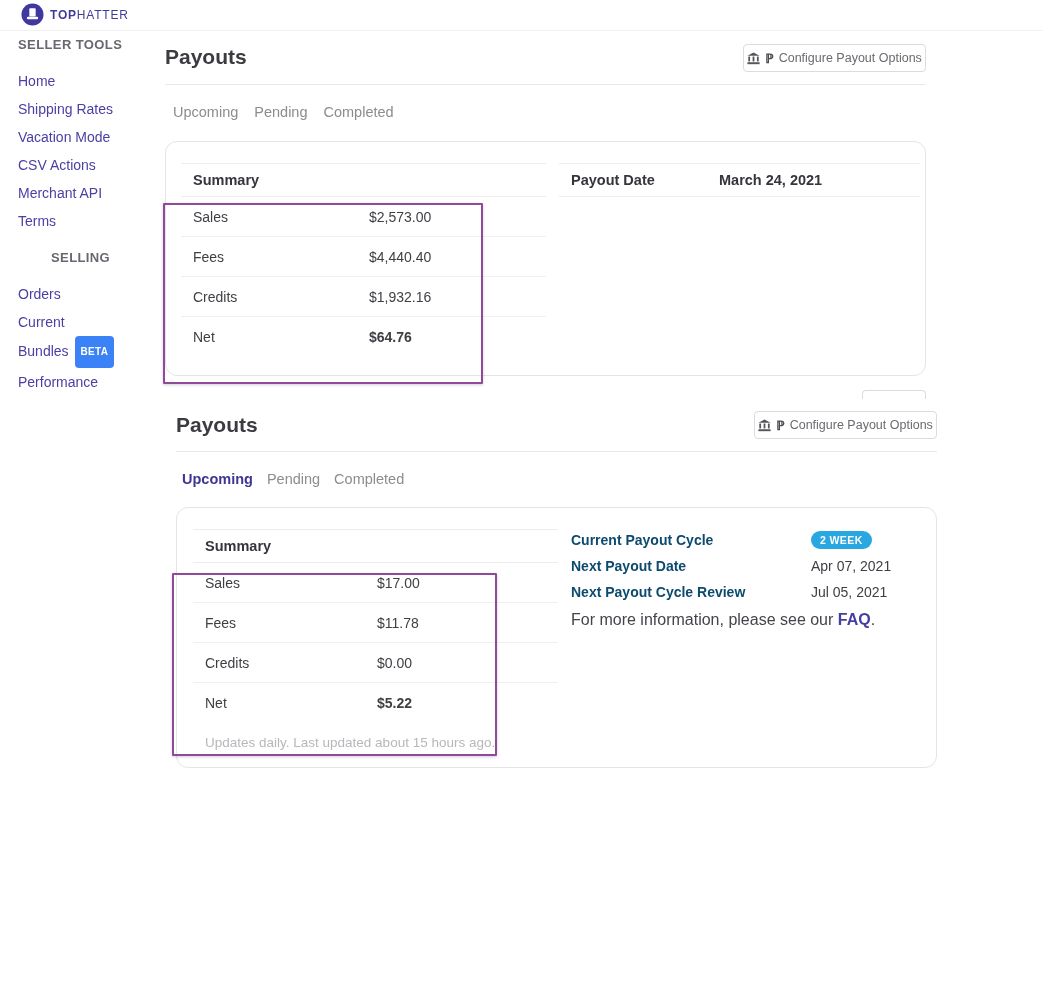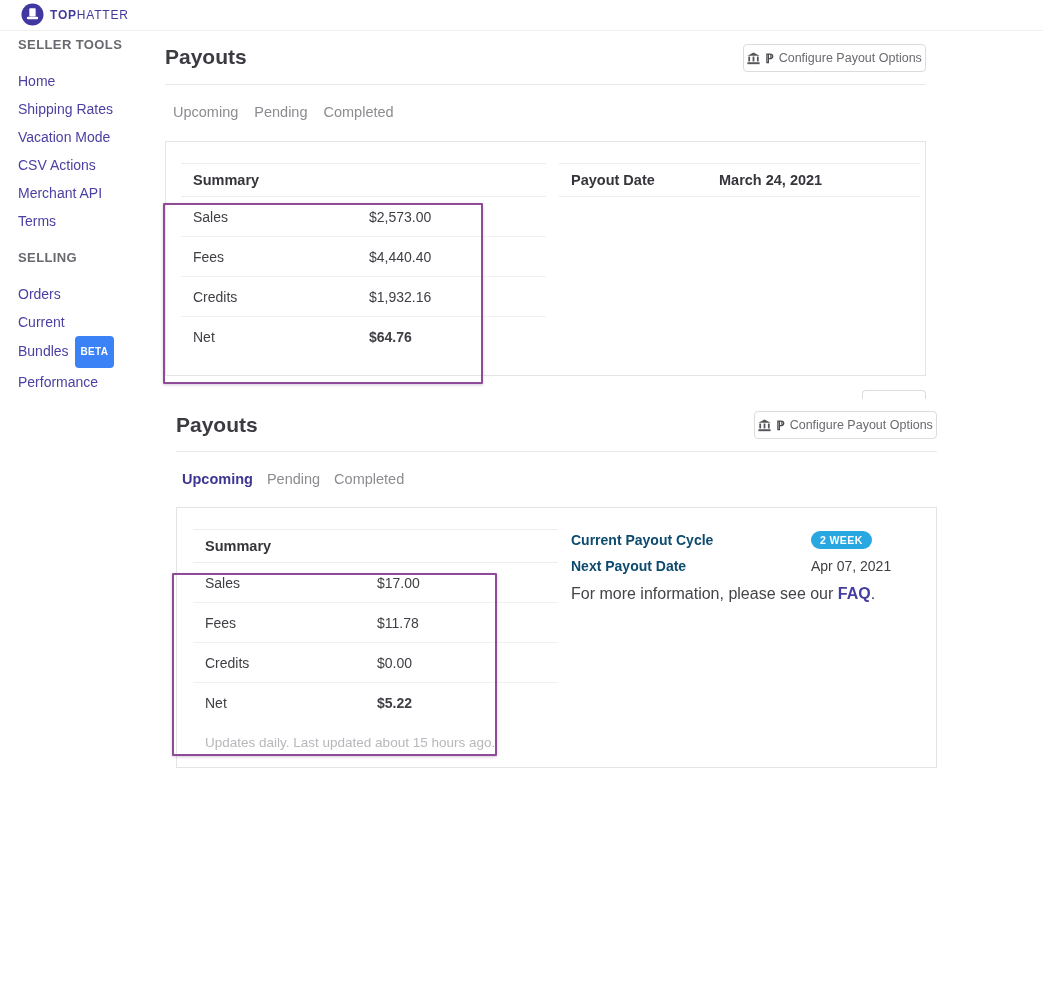--- a/index.html
+++ b/index.html
@@ -10,38 +10,38 @@
   .app-header { position:absolute; left:0; top:0; width:1043px; height:31px;
     background:#fff; border-bottom:1px solid #f1f1f2; }
   .logo { position:absolute; left:21px; top:3px; display:flex; align-items:center; gap:6px; cursor:pointer; }
   .logo svg { display:block; }
   .logo-text { font-size:12px; letter-spacing:.8px; color:#423a99; font-weight:bold; white-space:nowrap; }
   .logo-text .rest { font-weight:normal; }
 
   
   .sidebar { position:absolute; left:18px; top:37px; width:145px; }
   .side-title { font-size:13px; font-weight:bold; color:#68686f; letter-spacing:.4px; height:30px; }
-  .side-title.second { margin-top:15px; }
+  .side-title.second { margin-top:15px;margin-left:33px; }
   .side-item { font-size:14px; color:#4a3fa3; line-height:28px; cursor:pointer; white-space:nowrap; }
   .beta-badge { display:inline-block; background:#3b82f6; color:#fff; font-size:10px; font-weight:bold;
     padding:2px 6px 2px; border-radius:4px; margin-left:6px; vertical-align:1px; letter-spacing:.3px; }
 
   
   .page-title { position:absolute; font-size:21px; color:#3b3b41; }
   .config-btn { position:absolute; width:183px; height:28px; background:#fff; border:1px solid #dcdcdc;
     border-radius:4px; display:flex; align-items:center; justify-content:center; gap:5px;
     font-size:12.5px; color:#6a6a70; cursor:pointer; }
   .config-btn svg { display:block; }
   .pp-glyph { font-weight:bold; color:#4a4a50; font-size:13px; line-height:1; }
   .hdr-divider { position:absolute; height:1px; background:#e9e9ea; }
   .tabs { position:absolute; display:flex; font-size:14.5px; color:#8c8c91; }
   .tab { cursor:pointer; }
   .tab.active { color:#3f3693; font-weight:bold; }
 
-  .panel { position:absolute; width:761px; background:#fff; border:1px solid #e4e4e5; border-radius:0; }
+  .panel { position:absolute; width:761px; background:#fff; border:1px solid #e4e4e5; border-radius:12px; }
 
   .sum-table { position:absolute; }
   .sum-head { height:34px; display:flex; align-items:center; padding-left:12px;
     border-top:1px solid #ededee; border-bottom:1px solid #ededee;
     font-size:14.5px; font-weight:bold; color:#35353b; }
   .sum-row { height:40px; display:flex; align-items:center; padding-left:12px;
     border-bottom:1px solid #f0f0f1; font-size:14px; color:#3e3e44; }
   .sum-row.last { border-bottom:none; }
   .sum-row .lbl { display:inline-block; }
   .sum-row .val { display:inline-block; }
@@ -211,17 +211,21 @@
 
   <div class="detail-col" style="left:394px; top:19px; width:360px;">
     <div class="detail-row">
       <span class="lbl">Current Payout Cycle</span>
       <span class="cycle-badge">2 WEEK</span>
     </div>
     <div class="detail-row">
       <span class="lbl">Next Payout Date</span>
       <span class="val">Apr 07, 2021</span>
     </div>
+    <div class="detail-row">
+      <span class="lbl">Next Payout Cycle Review</span>
+      <span class="val">Jul 05, 2021</span>
+    </div>
     <div class="info-line"><span>For more information, please see our </span><a class="faq-link">FAQ</a><span>.</span></div>
   </div>
 </div>
 
 <div class="annot" id="annot2"></div>
 
 </body></html>

